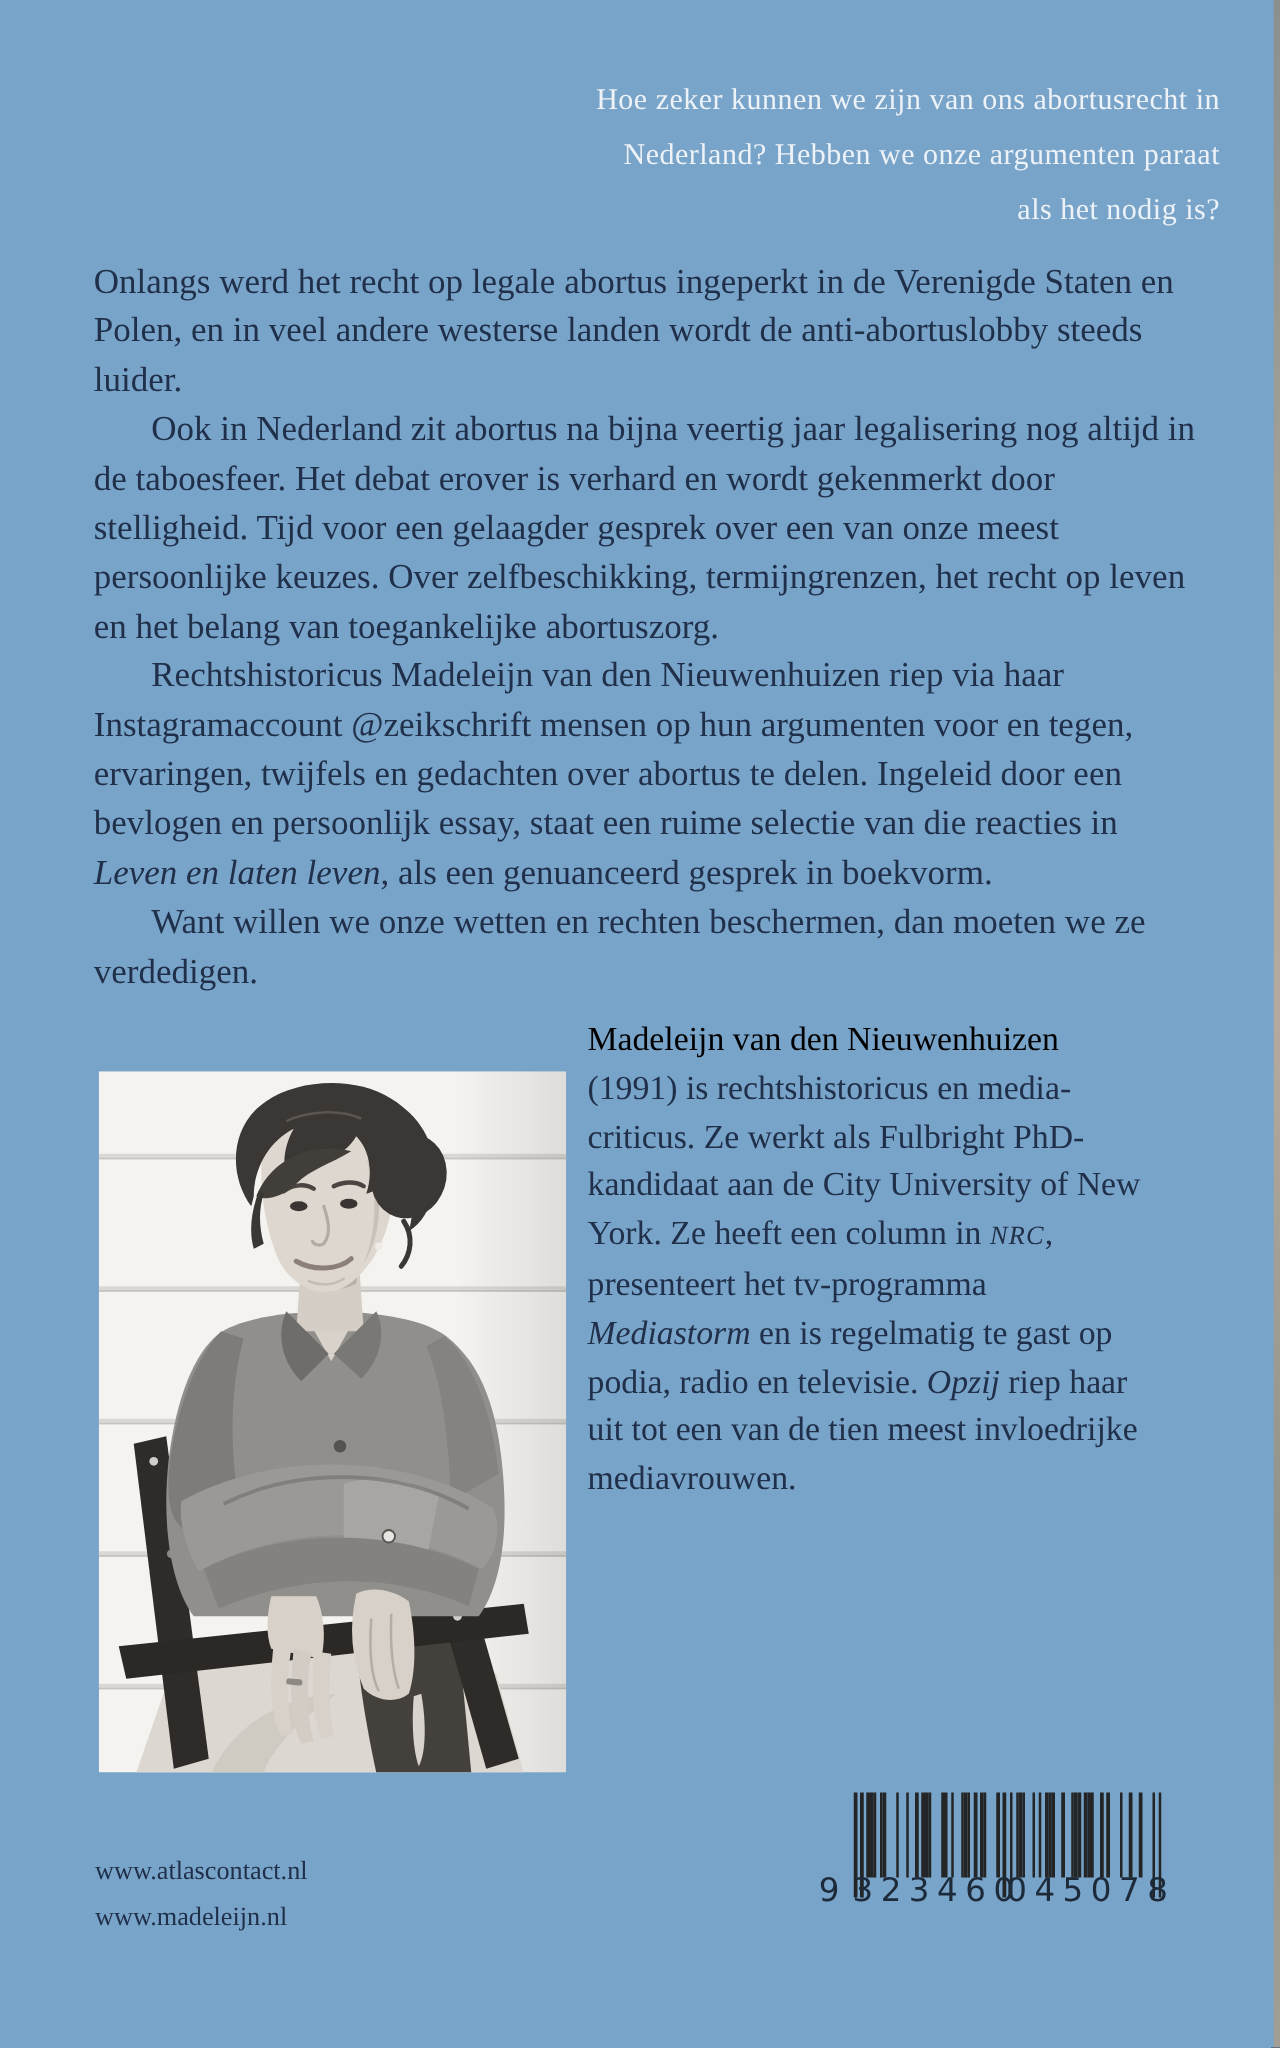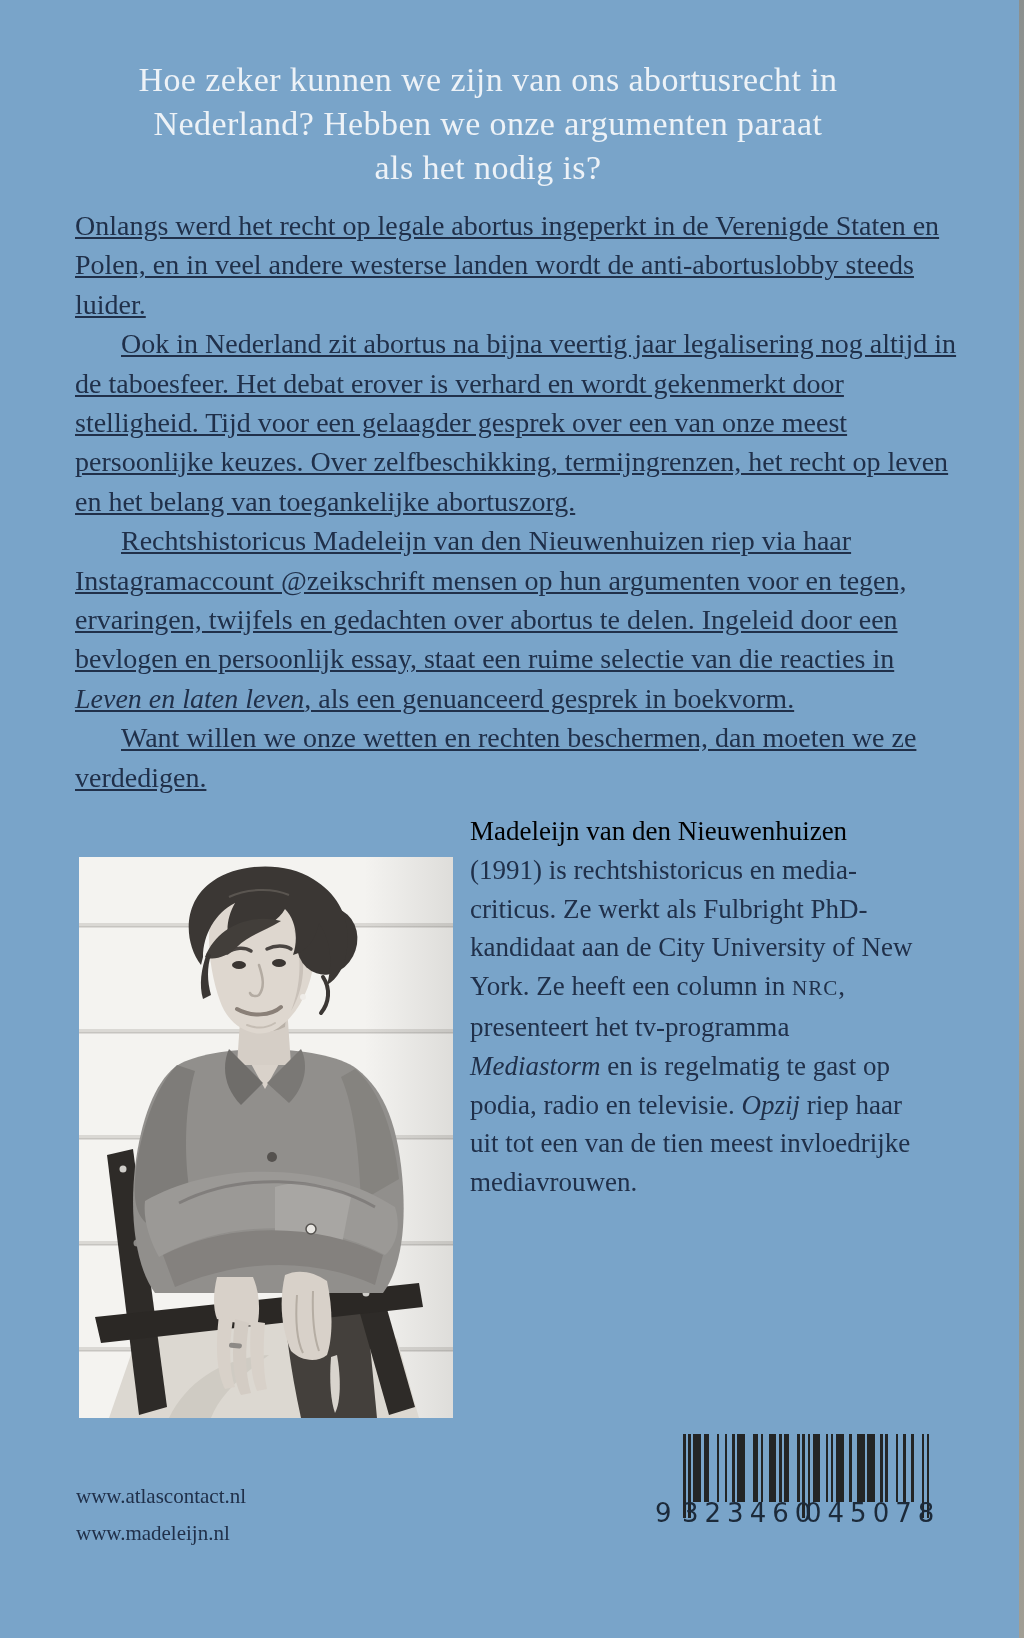--- a/index.html
+++ b/index.html
@@ -6,39 +6,38 @@
   .cover{
     position:relative;
     width:1024px;height:1638px;
     background:#79a4c9;
     overflow:hidden;
     font-family:"Liberation Serif", serif;
   }
   .header-question{
     position:absolute;
     top:58px;left:0;right:48px;
-    text-align:center;
+    text-align:right;
     color:#edf2f7;
-    font-size:34px;
+    font-size:24px;
     line-height:44px;
     letter-spacing:0.4px;
     white-space:pre-line;
   }
   .blurb{
     position:absolute;
     left:75px;top:206px;width:882px;
     color:#20304a;
     font-size:28px;
     line-height:39.4px;
-    text-decoration:underline;
   }
   .blurb p{margin:0;}
   .blurb p.ind{text-indent:46px;}
   .it{font-style:italic;}
-  .nrc{font-size:0.78em;letter-spacing:1px;}
+  .nrc{font-style:italic;font-size:0.78em;letter-spacing:1px;}
   .white-line{color:#000000;display:block;}
   .photo{
     position:absolute;
     left:79px;top:857px;
     width:374px;height:561px;
     display:block;
   }
   .bio{
     position:absolute;
     left:470px;top:812px;width:452px;

